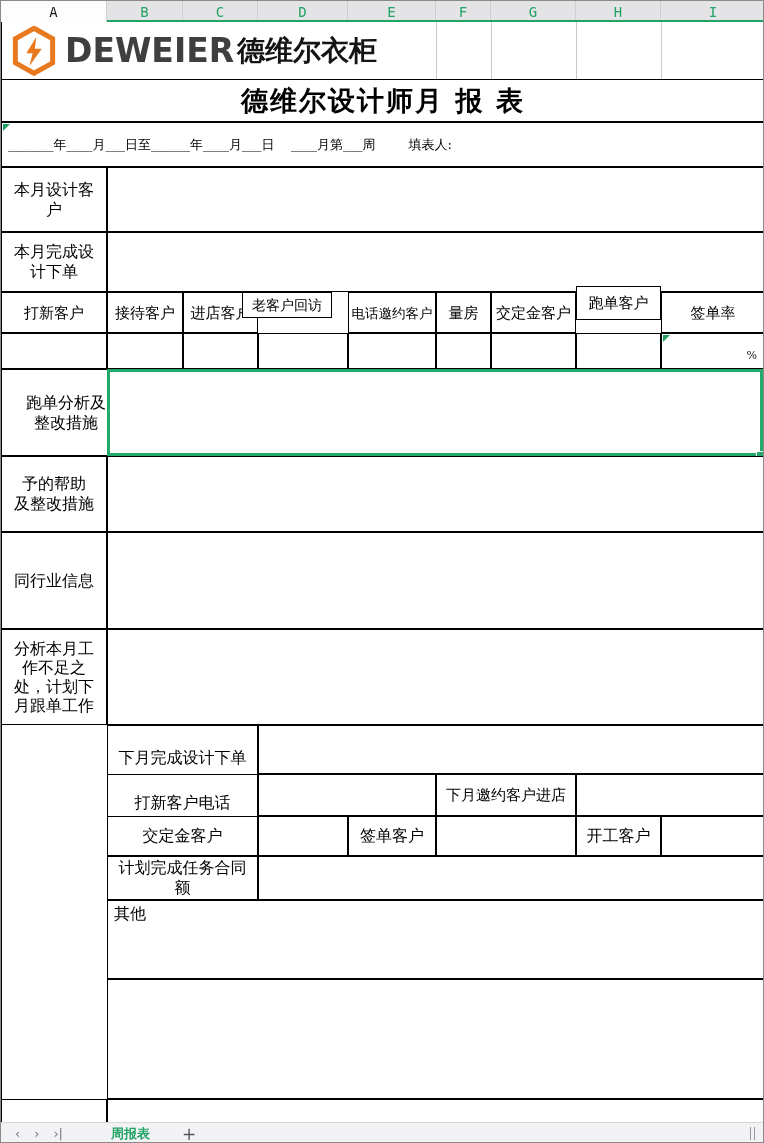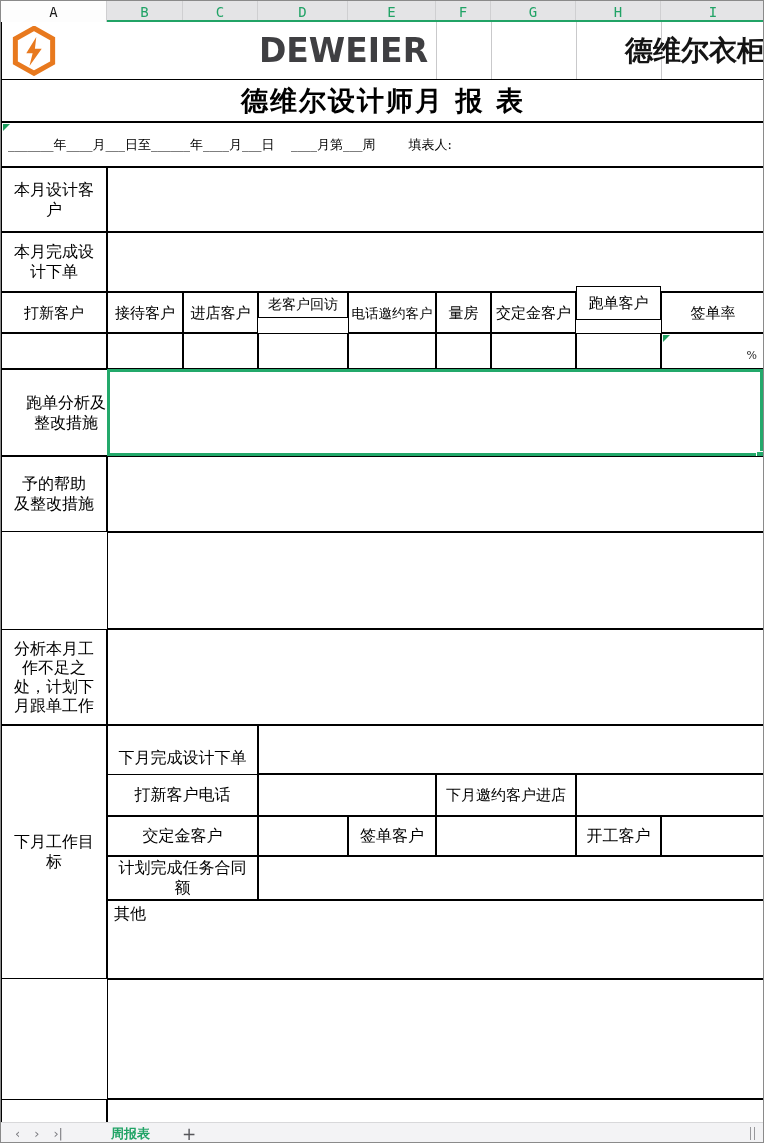--- a/index.html
+++ b/index.html
@@ -17,21 +17,21 @@
   .cell{position:absolute;box-sizing:border-box;border:1px solid #000;background:#fff;
         display:flex;align-items:center;justify-content:center;text-align:center;
         white-space:pre-line;font-size:16px;line-height:20px;color:#000;}
   .cell.toplft{align-items:flex-start;justify-content:flex-start;text-align:left;padding:3px 6px;}
   .hdr15{font-size:15px;}
   .hdr14{font-size:14px;}
   .hdr13{font-size:13.5px;}
   #title-cell{font-size:27px;font-weight:bold;letter-spacing:2px;}
   #date-cell{justify-content:flex-start;text-align:left;padding-left:6px;font-size:13px;white-space:pre;}
   
-  #logo-row{position:absolute;left:0;top:21px;width:764px;height:57px;display:flex;align-items:center;padding-left:10px;box-sizing:border-box;justify-content:space-between;}
+  #logo-row{position:absolute;left:0;top:21px;width:764px;height:57px;display:flex;align-items:center;padding-left:10px;box-sizing:border-box;}
   #brand-en{font-family:"DejaVu Sans","Liberation Sans",sans-serif;font-weight:bold;font-size:33px;color:#3f3f42;letter-spacing:0px;margin-left:8px;}
   #brand-cn{font-family:"DejaVu Sans","Liberation Sans",sans-serif;font-weight:bold;font-size:28px;color:#141414;margin-left:3px;}
   
   #selection{position:absolute;left:106px;top:368px;width:656px;height:87px;border:3px solid #23A96B;box-sizing:border-box;pointer-events:none;}
   #fill-handle{position:absolute;left:755px;top:450px;width:8px;height:8px;background:#23A96B;border:1px solid #fff;box-sizing:border-box;}
   .note-tri{position:absolute;width:0;height:0;border-top:7px solid #1E9E5F;border-right:7px solid transparent;}
   #pct{position:absolute;right:7px;top:12px;font-size:11px;color:#222;}
   
   #tabbar{position:absolute;left:0;top:1121px;width:764px;height:22px;background:#F3F3F5;border-top:1px solid #d8d8da;
           box-sizing:border-box;display:flex;align-items:center;font-family:"DejaVu Sans","Liberation Sans",sans-serif;}
@@ -81,21 +81,21 @@
 户</div>
   <div class="cell" style="left:106px;top:166px;width:658px;height:65px;"></div>
 
   <div class="cell" style="left:0;top:231px;width:106px;height:60px;">本月完成设
 计下单</div>
   <div class="cell" style="left:106px;top:231px;width:658px;height:60px;"></div>
 
   <div class="cell hdr15" style="left:0;top:291px;width:106px;height:41px;">打新客户</div>
   <div class="cell hdr15" style="left:106px;top:291px;width:76px;height:41px;">接待客户</div>
   <div class="cell hdr15" style="left:182px;top:291px;width:75px;height:41px;">进店客户</div>
-  <div class="cell hdr14" style="left:257px;top:291px;width:90px;height:26px;font-family:Liberation Mono, monospace;">老客户回访</div>
+  <div class="cell hdr14" style="left:241px;top:291px;width:90px;height:26px;">老客户回访</div>
   <div class="cell hdr13" style="left:347px;top:291px;width:88px;height:41px;">电话邀约客户</div>
   <div class="cell hdr15" style="left:435px;top:291px;width:55px;height:41px;">量房</div>
   <div class="cell hdr15" style="left:490px;top:291px;width:85px;height:41px;">交定金客户</div>
   <div class="cell hdr15" style="left:575px;top:285px;width:85px;height:34px;">跑单客户</div>
   <div class="cell hdr15" style="left:660px;top:291px;width:104px;height:41px;">签单率</div>
 
   <div class="cell" style="left:0;top:332px;width:106px;height:36px;"></div>
   <div class="cell" style="left:106px;top:332px;width:76px;height:36px;"></div>
   <div class="cell" style="left:182px;top:332px;width:75px;height:36px;"></div>
   <div class="cell" style="left:257px;top:332px;width:90px;height:36px;"></div>
@@ -111,35 +111,34 @@
   <div class="cell" style="left:0;top:368px;width:130px;height:87px;">跑单分析及
 整改措施</div>
   <div class="cell" style="left:106px;top:368px;width:658px;height:87px;"></div>
   <div id="selection"></div>
   <div id="fill-handle"></div>
 
   <div class="cell" style="left:0;top:455px;width:106px;height:76px;">予的帮助
 及整改措施</div>
   <div class="cell" style="left:106px;top:455px;width:658px;height:76px;"></div>
 
+  <div class="cell" style="left:0;top:531px;width:106px;height:97px;">同行业信息</div>
   <div class="cell" style="left:106px;top:531px;width:658px;height:97px;"></div>
 
   <div class="cell" style="left:0;top:628px;width:106px;height:96px;line-height:19px;">分析本月工
 作不足之
 处，计划下
 月跟单工作</div>
   <div class="cell" style="left:106px;top:628px;width:658px;height:96px;"></div>
 
-  <div class="cell" style="left:0;top:724px;width:106px;height:254px;">下月工作目
-标</div>
 
   <div class="cell" style="left:106px;top:724px;width:151px;height:65px;">下月完成设计下单</div>
   <div class="cell" style="left:257px;top:724px;width:507px;height:49px;"></div>
 
-  <div class="cell" style="left:106px;top:773px;width:151px;height:42px;">打新客户电话</div>
+  <div class="cell" style="left:106px;top:773px;width:151px;height:58px;">打新客户电话</div>
   <div class="cell" style="left:257px;top:773px;width:178px;height:42px;"></div>
   <div class="cell hdr15" style="left:435px;top:773px;width:140px;height:42px;">下月邀约客户进店</div>
   <div class="cell" style="left:575px;top:773px;width:189px;height:42px;"></div>
 
   <div class="cell" style="left:106px;top:815px;width:151px;height:40px;">交定金客户</div>
   <div class="cell" style="left:257px;top:815px;width:90px;height:40px;"></div>
   <div class="cell" style="left:347px;top:815px;width:88px;height:40px;">签单客户</div>
   <div class="cell" style="left:435px;top:815px;width:140px;height:40px;"></div>
   <div class="cell" style="left:575px;top:815px;width:85px;height:40px;">开工客户</div>
   <div class="cell" style="left:660px;top:815px;width:104px;height:40px;"></div>

